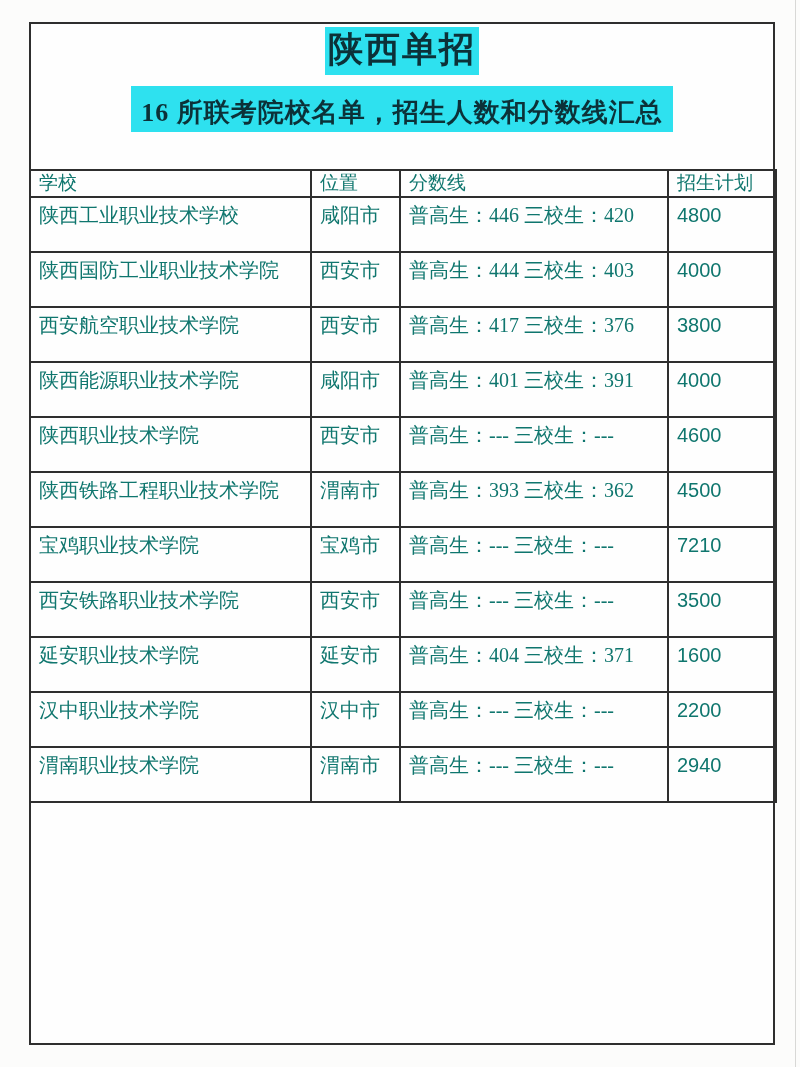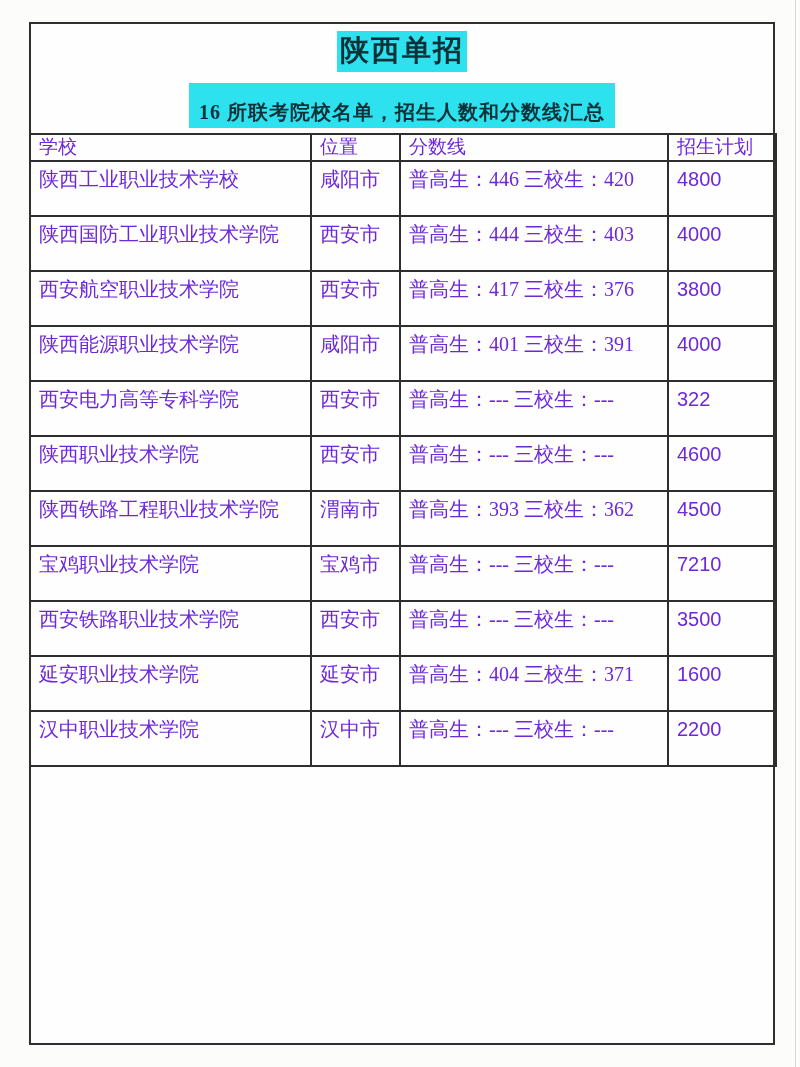--- a/index.html
+++ b/index.html
@@ -42,35 +42,36 @@
     gap: 11px;
     padding-top: 2px;
   }
   .hl {
     background: #2ee1ef;
     color: #0c3138;
     font-weight: bold;
     line-height: 1.15;
   }
   .main-title {
-    font-size: 29px;
+    font-size: 35px;
     padding: 3px 3px 4px;
     letter-spacing: 2px;
   }
   .sub-title {
-    font-size: 20px;
-    padding: 18px 10px 4px;
+    font-size: 26px;
+    padding: 12px 10px 4px;
     letter-spacing: 1px;
   }
   table.data {
     width: 746px;
     margin-left: -2px;
     border-collapse: collapse;
     table-layout: fixed;
-    color: #6d28d9;
+    color: #0f766e;
+    margin-top: 36px;
   }
   table.data col.c-school { width: 281px; }
   table.data col.c-city   { width: 89px; }
   table.data col.c-score  { width: 268px; }
   table.data col.c-plan   { width: 108px; }
   table.data th, table.data td {
     border: 2px solid #2e2e2e;
     box-sizing: border-box;
     overflow: hidden;
     white-space: nowrap;
@@ -151,26 +152,20 @@
   </tr>
 
 
   <tr>
     <td class="school-cell">陕西能源职业技术学院</td>
     <td class="city-cell">咸阳市</td>
     <td class="score-cell">普高生：401 三校生：391</td>
     <td class="plan-cell">4000</td>
   </tr>
 
-  <tr>
-    <td class="school-cell">西安电力高等专科学院</td>
-    <td class="city-cell">西安市</td>
-    <td class="score-cell">普高生：--- 三校生：---</td>
-    <td class="plan-cell">322</td>
-  </tr>
 
 
 
   <tr>
     <td class="school-cell">陕西职业技术学院</td>
     <td class="city-cell">西安市</td>
     <td class="score-cell">普高生：--- 三校生：---</td>
     <td class="plan-cell">4600</td>
   </tr>
 
@@ -202,17 +197,23 @@
     <td class="plan-cell">1600</td>
   </tr>
 
   <tr>
     <td class="school-cell">汉中职业技术学院</td>
     <td class="city-cell">汉中市</td>
     <td class="score-cell">普高生：--- 三校生：---</td>
     <td class="plan-cell">2200</td>
   </tr>
 
+  <tr>
+    <td class="school-cell">渭南职业技术学院</td>
+    <td class="city-cell">渭南市</td>
+    <td class="score-cell">普高生：--- 三校生：---</td>
+    <td class="plan-cell">2940</td>
+  </tr>
 </tbody>
     </table>
 
   </div>
 </div>
 
 </body></html>

